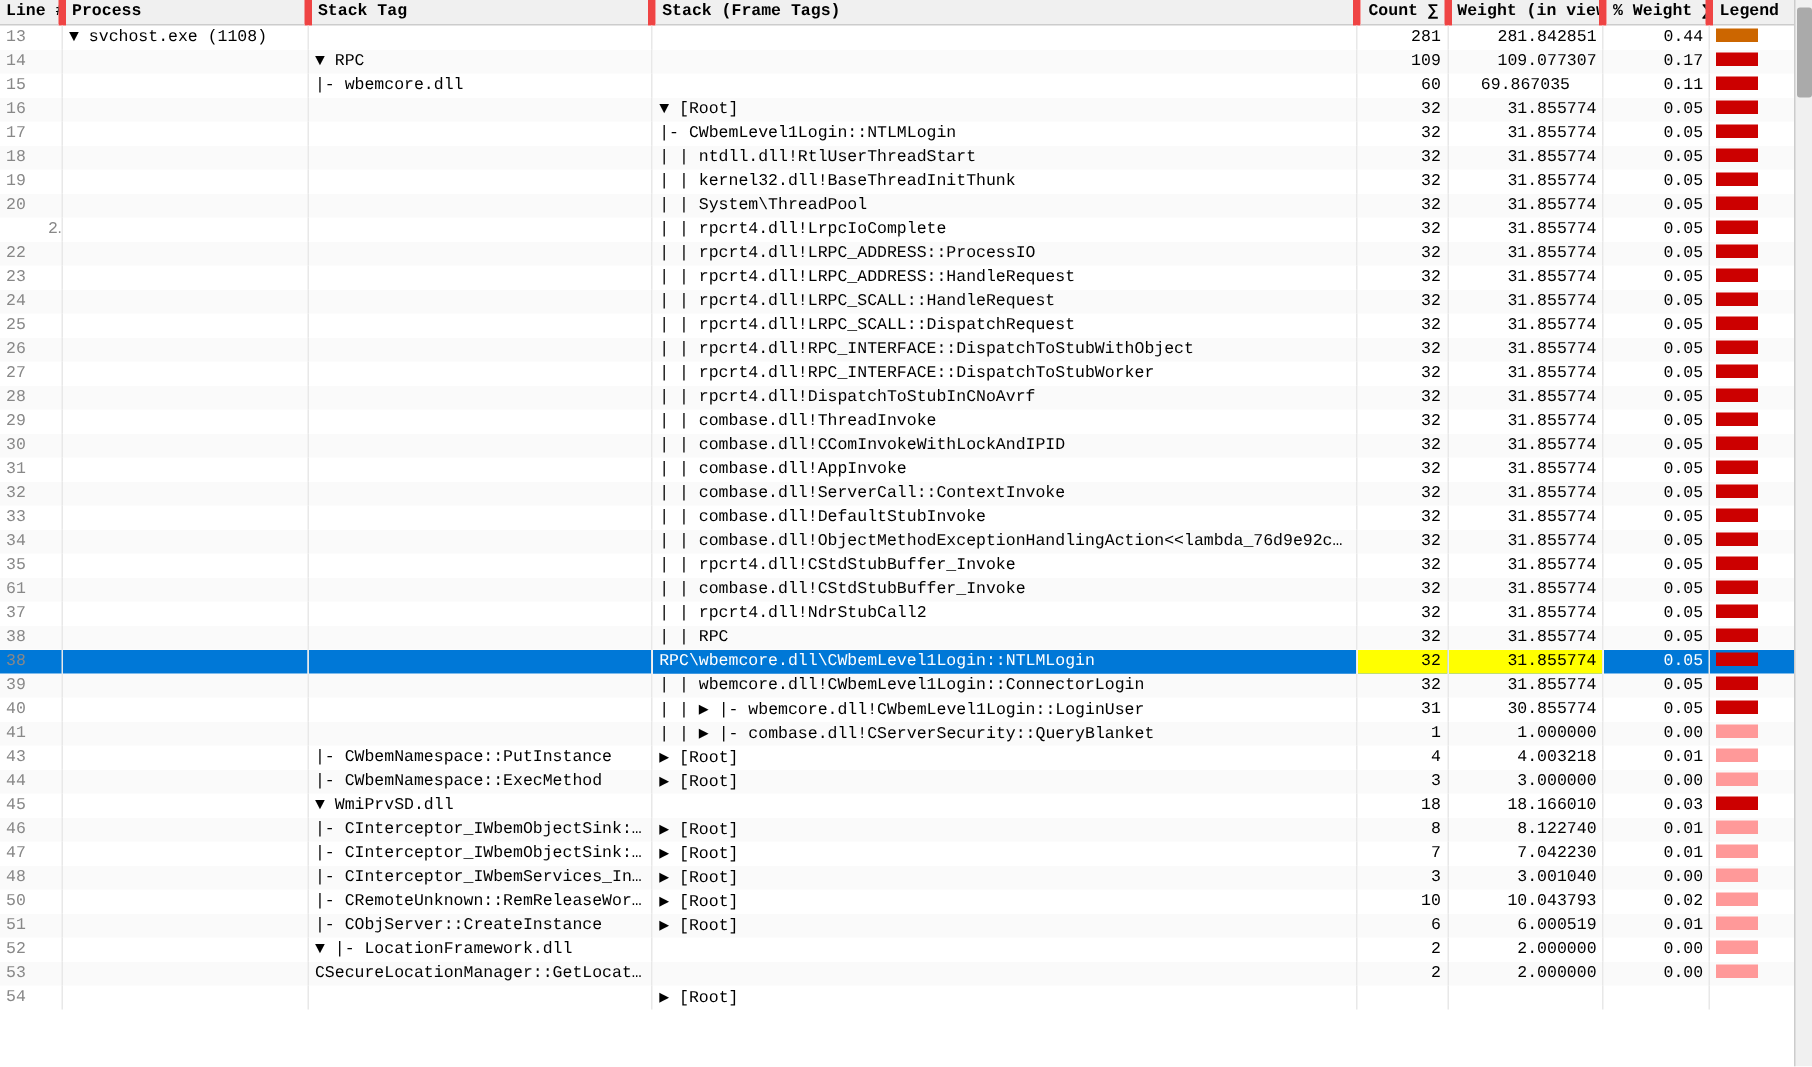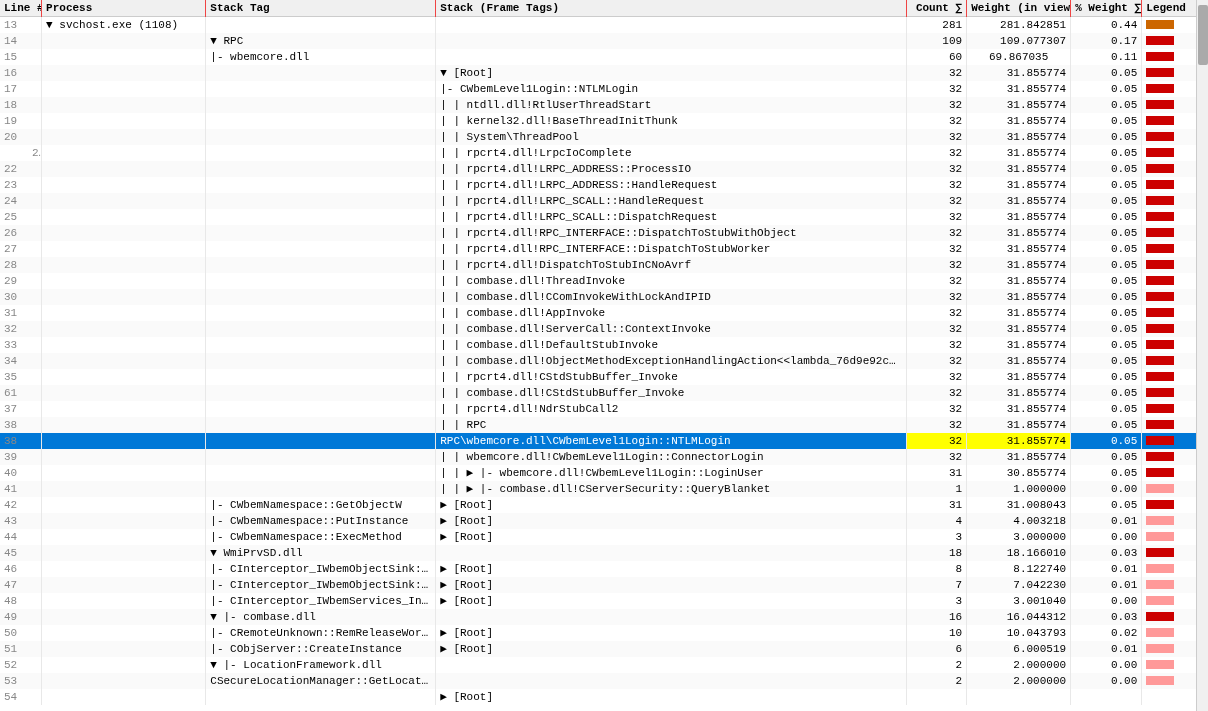--- a/index.html
+++ b/index.html
@@ -21,21 +21,21 @@
       border-collapse: collapse;
       table-layout: fixed;
     }
     thead tr {
       background: #f0f0f0;
       border-bottom: 1px solid #ccc;
     }
     thead th {
       text-align: left;
       padding: 2px 4px;
-      border-right: 1px solid #ef4444;
+      border-right: 5px solid #ef4444;
       font-weight: bold;
       font-size: 11px;
       white-space: nowrap;
       overflow: hidden;
     }
     tbody tr {
       height: 16px;
     }
     tbody tr:nth-child(even) {
       background: #fafafa;
@@ -404,30 +404,20 @@
           <td style="color: rgb(136, 136, 136);">41</td>
           <td></td>
           <td></td>
           <td>       |  | ▶ |- combase.dll!CServerSecurity::QueryBlanket</td>
           <td style="text-align: right;">1</td>
           <td style="text-align: right;">1.000000</td>
           <td style="text-align: right;">0.00</td>
           <td><span class="small-bar" style="width: 28px; background: rgb(255, 153, 153); display: inline-block; height: 9px;"></span></td>
         </tr>
         <tr>
-          <td style="color: rgb(136, 136, 136);">42</td>
-          <td></td>
-          <td>    |- CWbemNamespace::GetObjectW</td>
-          <td>    ▶ [Root]</td>
-          <td style="text-align: right;">31</td>
-          <td style="text-align: right;">31.008043</td>
-          <td style="text-align: right;">0.05</td>
-          <td><span class="small-bar" style="width: 28px; background: rgb(204, 0, 0); display: inline-block; height: 9px;"></span></td>
-        </tr>
-        <tr>
           <td style="color: rgb(136, 136, 136);">43</td>
           <td></td>
           <td>    |- CWbemNamespace::PutInstance</td>
           <td>    ▶ [Root]</td>
           <td style="text-align: right;">4</td>
           <td style="text-align: right;">4.003218</td>
           <td style="text-align: right;">0.01</td>
           <td><span class="small-bar" style="width: 28px; background: rgb(255, 153, 153); display: inline-block; height: 9px;"></span></td>
         </tr>
         <tr>
@@ -472,30 +462,20 @@
         </tr>
         <tr>
           <td style="color: rgb(136, 136, 136);">48</td>
           <td></td>
           <td>    |- CInterceptor_IWbemServices_Interceptor::GetO...</td>
           <td>    ▶ [Root]</td>
           <td style="text-align: right;">3</td>
           <td style="text-align: right;">3.001040</td>
           <td style="text-align: right;">0.00</td>
           <td><span class="small-bar" style="width: 28px; background: rgb(255, 153, 153); display: inline-block; height: 9px;"></span></td>
-        </tr>
-        <tr>
-          <td style="color: rgb(136, 136, 136);">49</td>
-          <td></td>
-          <td>  ▼ |- combase.dll</td>
-          <td></td>
-          <td style="text-align: right;">16</td>
-          <td style="text-align: right;">16.044312</td>
-          <td style="text-align: right;">0.03</td>
-          <td><span class="small-bar" style="width: 28px; background: rgb(204, 0, 0); display: inline-block; height: 9px;"></span></td>
         </tr>
         <tr>
           <td style="color: rgb(136, 136, 136);">50</td>
           <td></td>
           <td>    |- CRemoteUnknown::RemReleaseWorker</td>
           <td>    ▶ [Root]</td>
           <td style="text-align: right;">10</td>
           <td style="text-align: right;">10.043793</td>
           <td style="text-align: right;">0.02</td>
           <td><span class="small-bar" style="width: 28px; background: rgb(255, 153, 153); display: inline-block; height: 9px;"></span></td>

